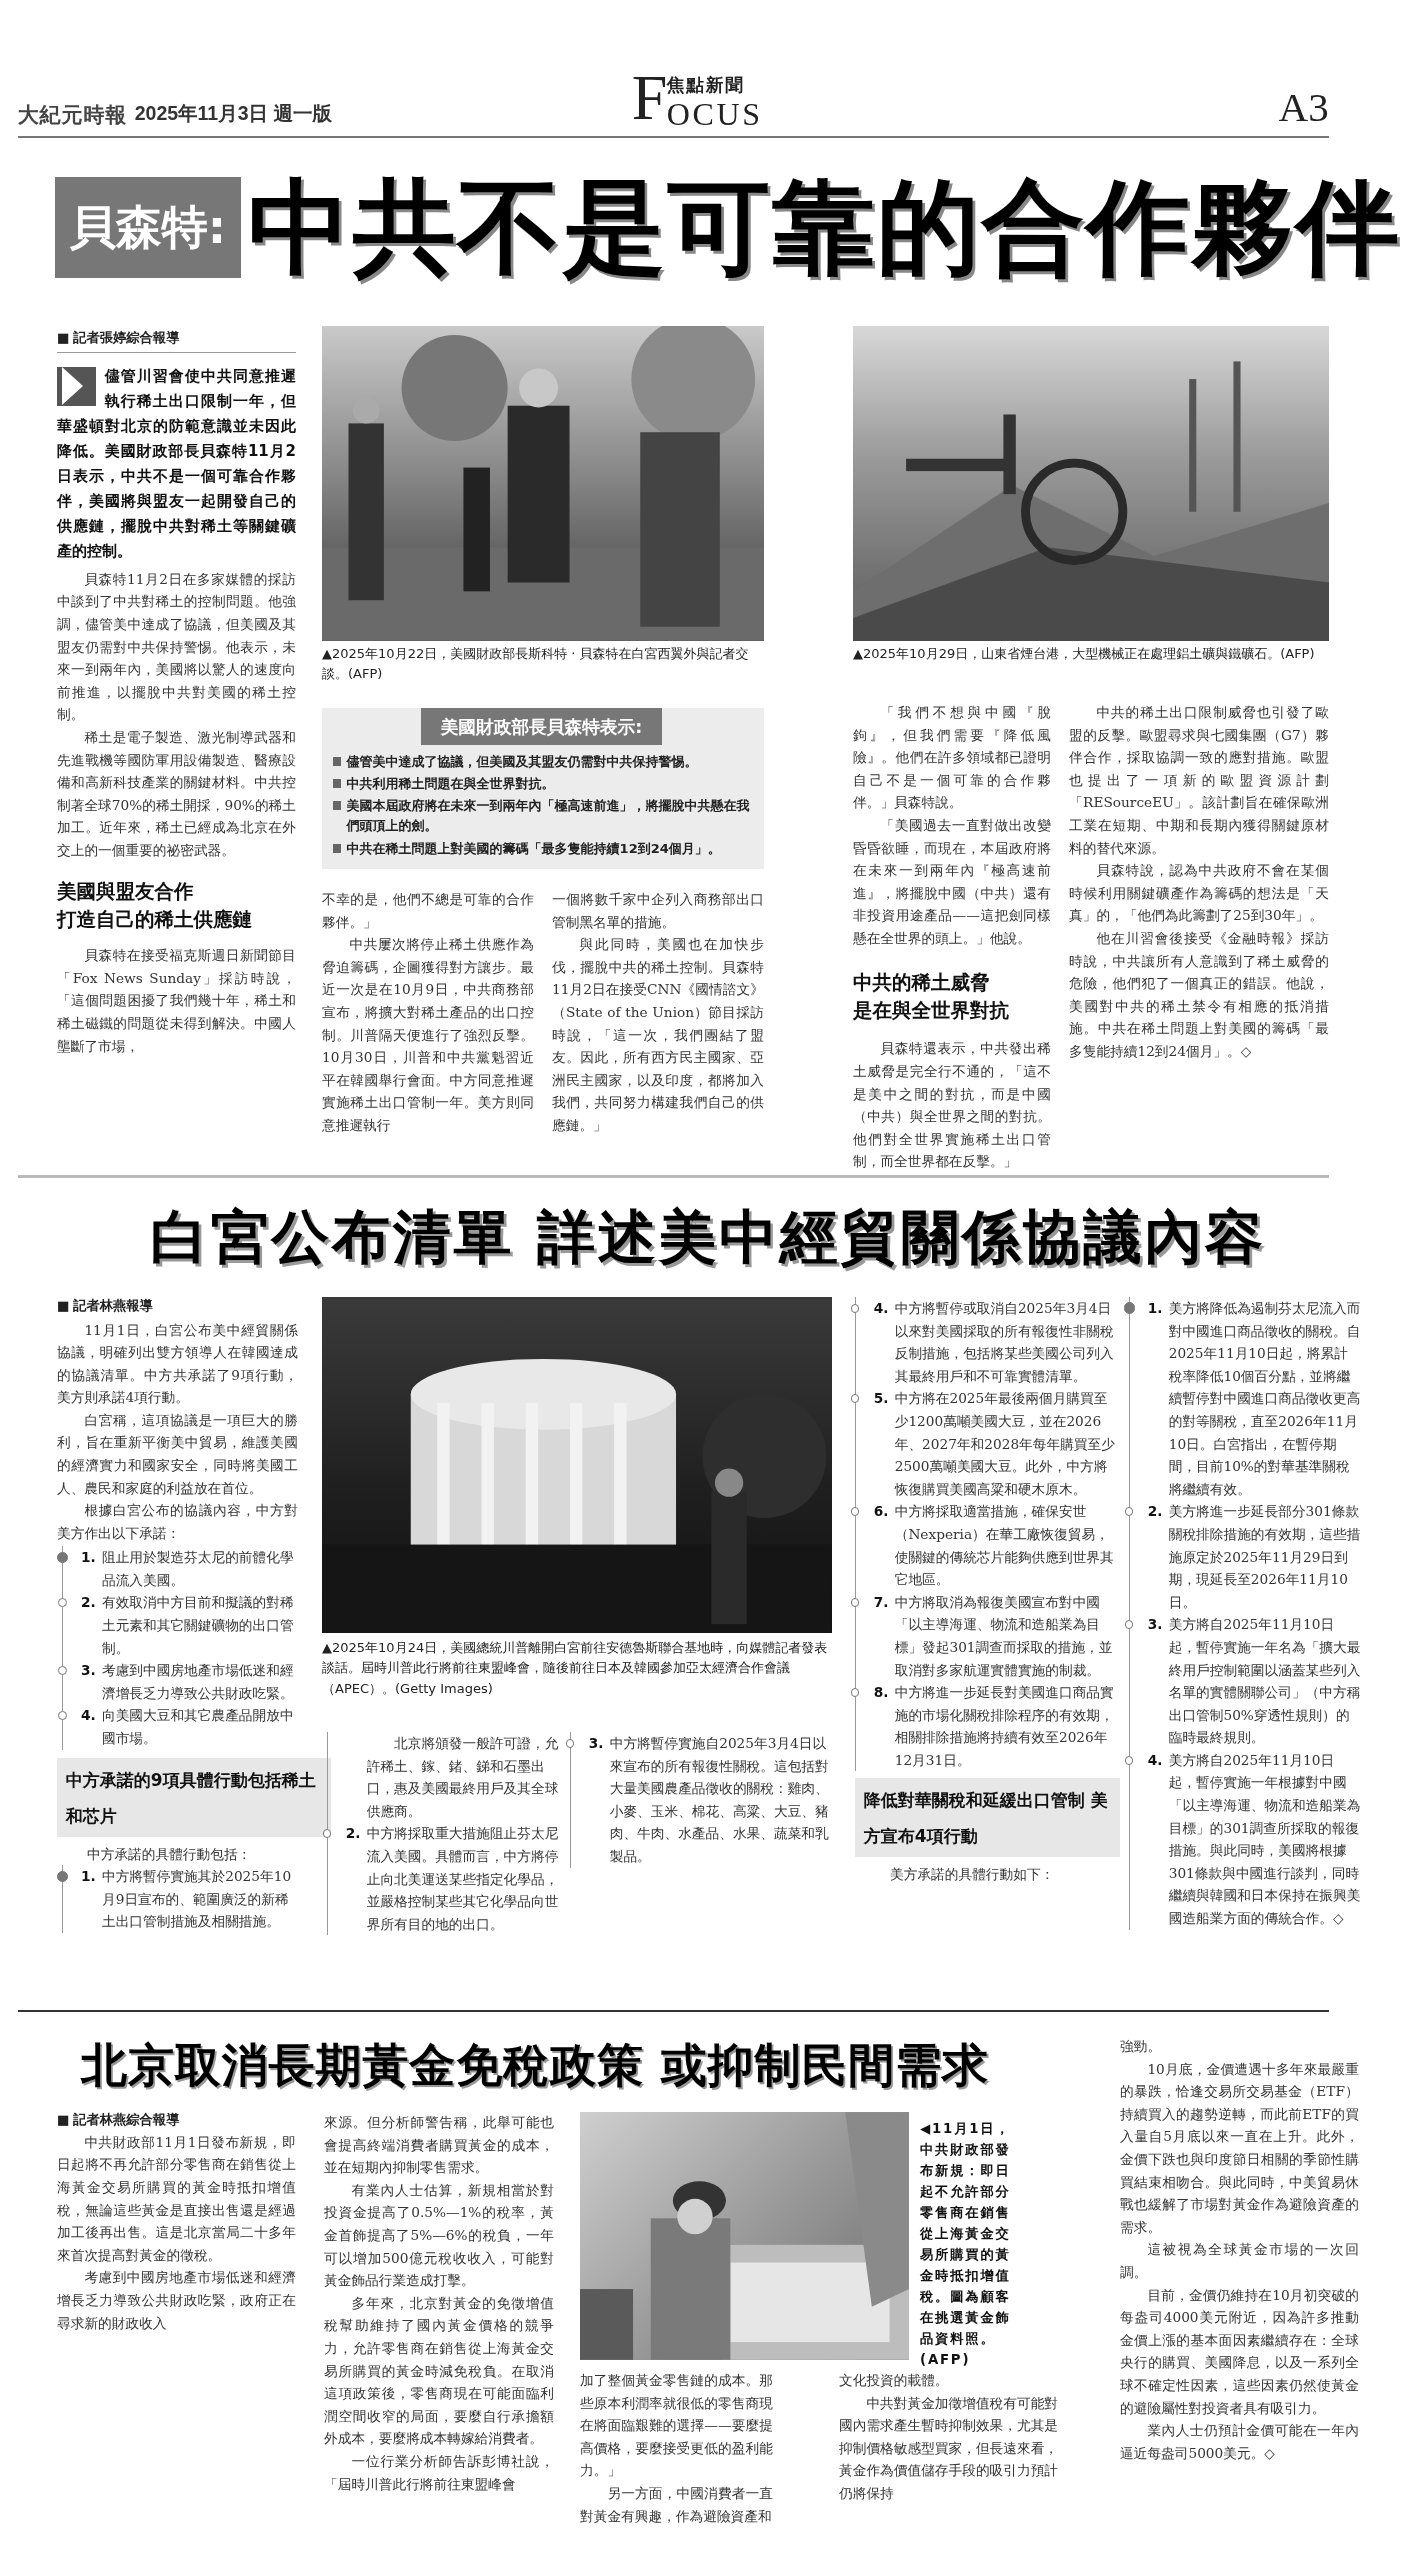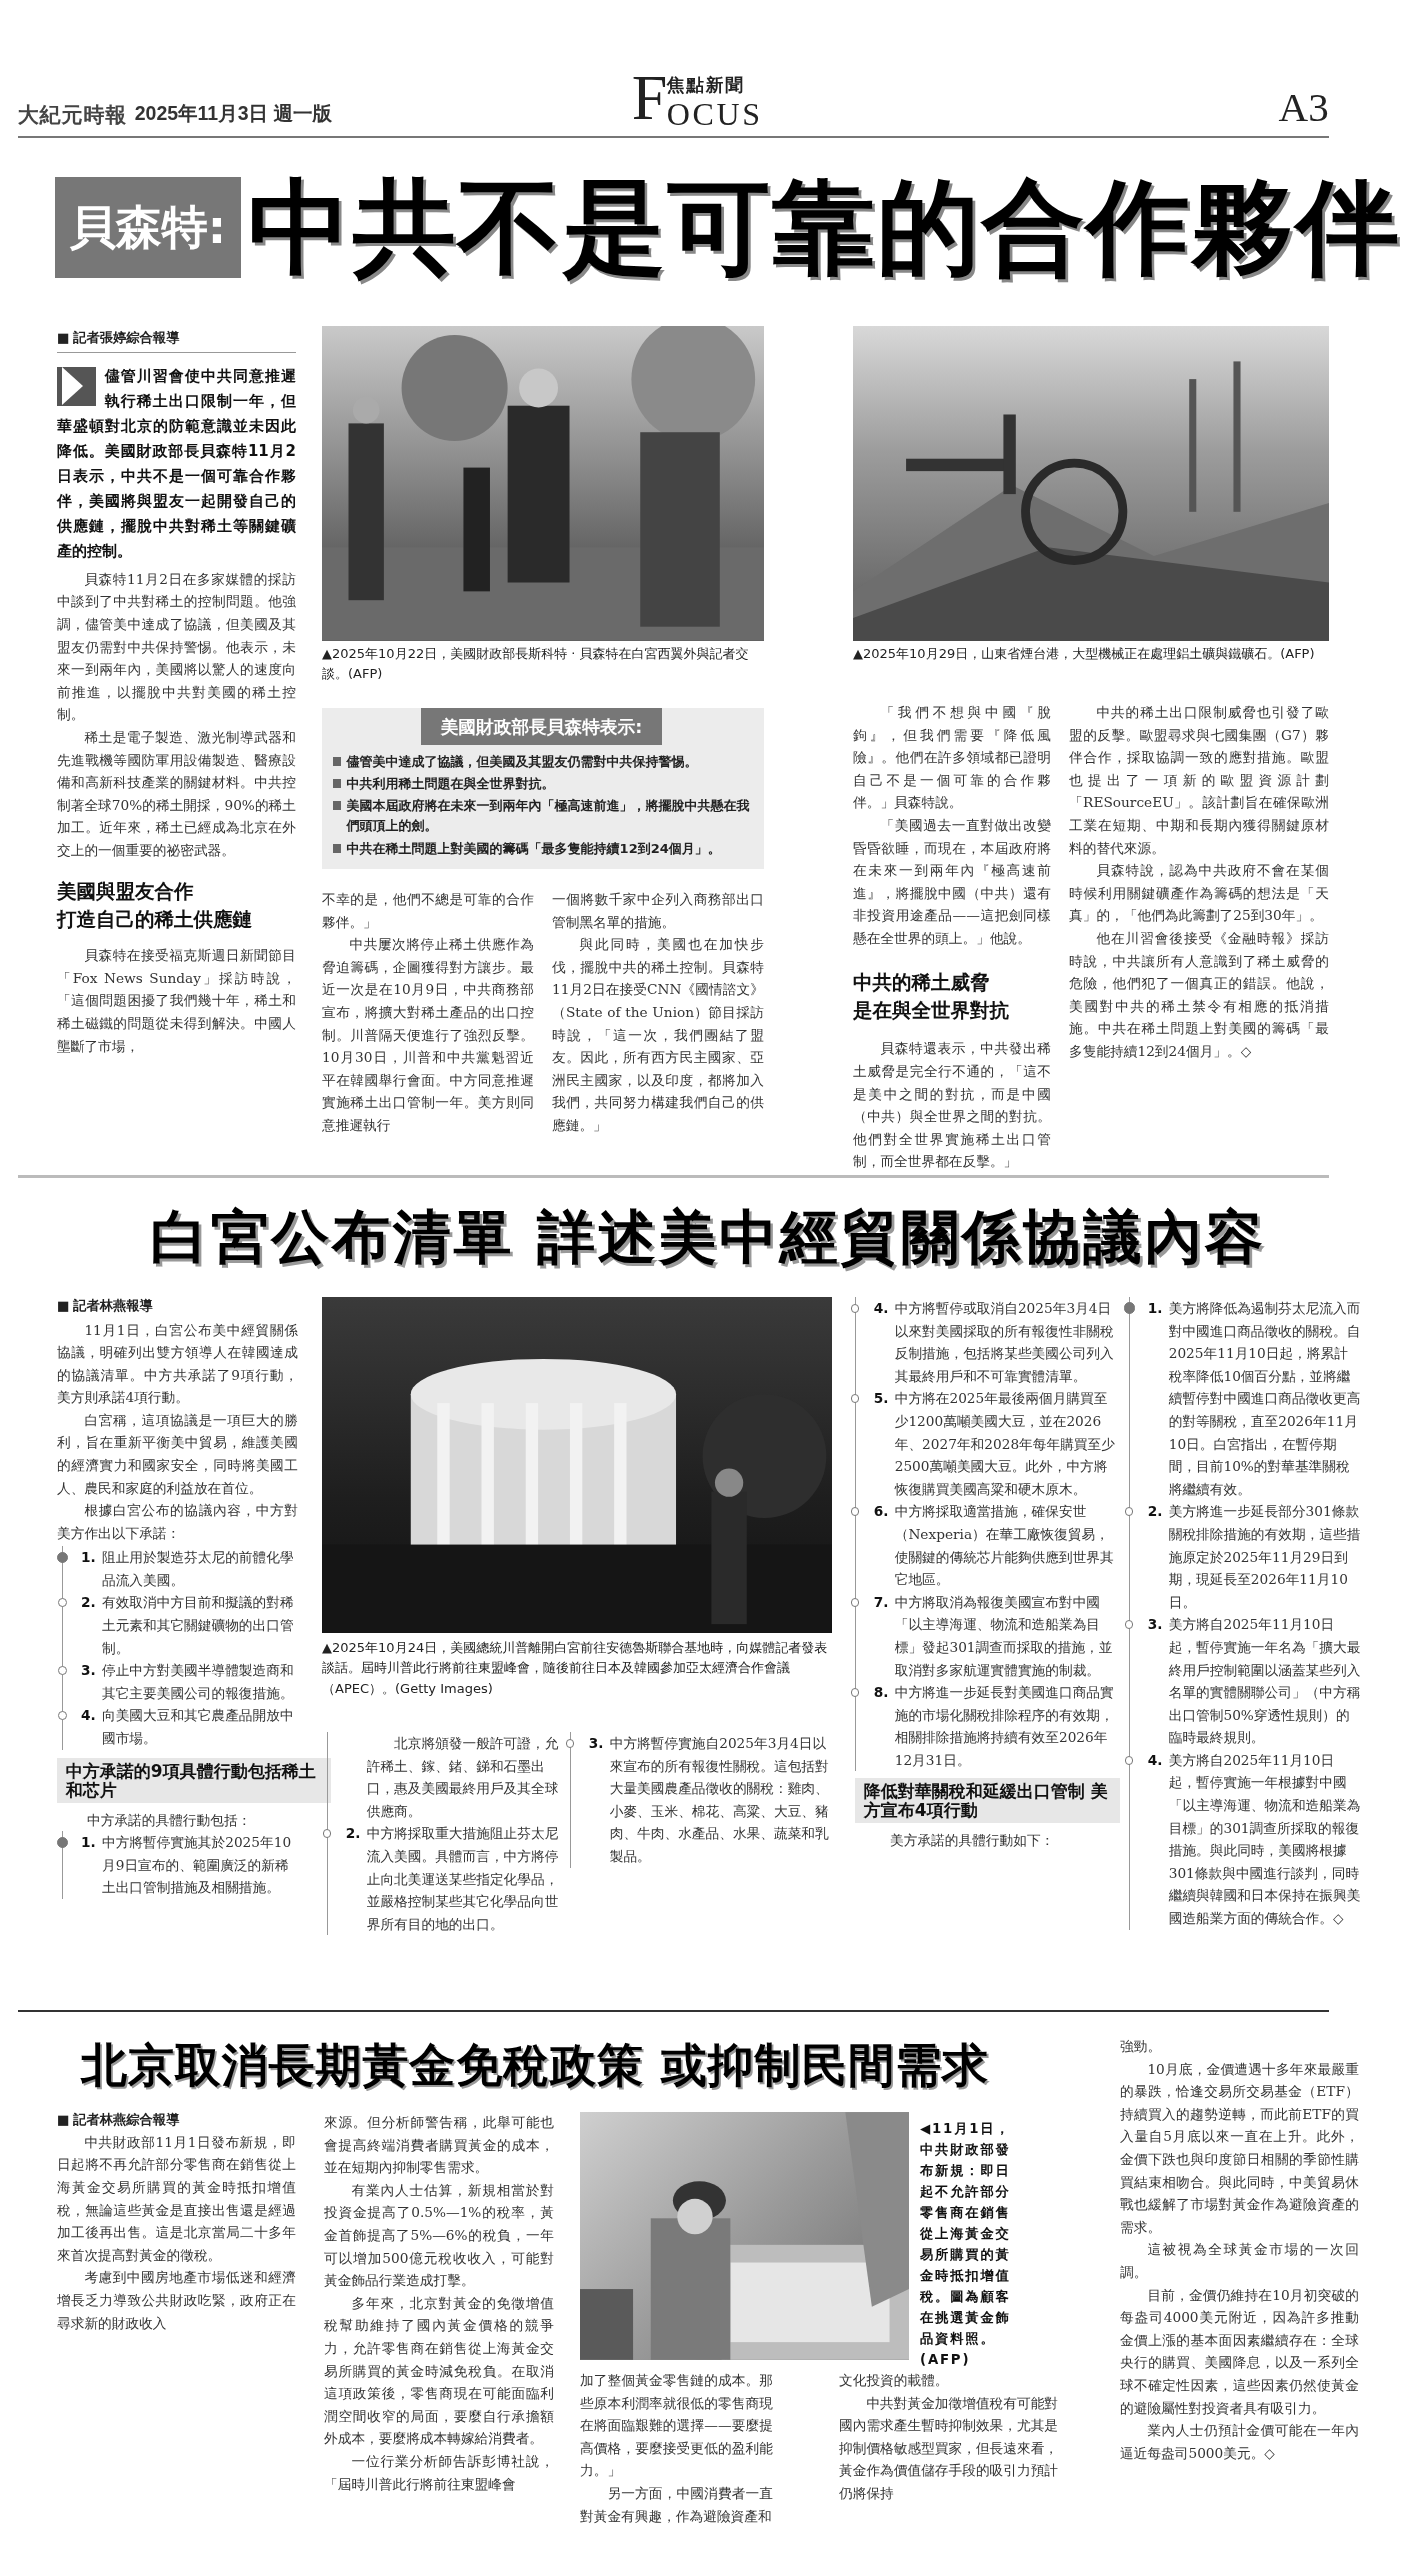--- a/index.html
+++ b/index.html
@@ -51,21 +51,21 @@
   
   .hl2 { left: 17.7px; top: 1199px; width: 1380px; text-align: center; font-size: 58px; font-weight: bold; color: #000; font-family: "DejaVu Sans", sans-serif; letter-spacing: 2.7px; white-space: nowrap; text-shadow: 2.7px 2.7px 0 #999; }
 
   
   .tl { position: relative; padding-left: 17.7px; border-left: 0.9px solid #999; }
   .tl-item { position: relative; font-size: 13.7px; line-height: 22.6px; color: #333; padding-left: 21px; }
   .tl-item .num { position: absolute; left: 0; top: 0; font-weight: bold; font-family: "DejaVu Sans", sans-serif; color: #111; }
   .tl-dot { position: absolute; left: -23px; top: 7px; width: 8.8px; height: 8.8px; border: 1.3px solid #777; border-radius: 50%; background: #fff; }
   .tl-dot.filled { background: #777; width: 11.5px; height: 11.5px; left: -24px; top: 5.3px; }
 
-  .boxhead { background: #e7e7e7; font-family: "DejaVu Sans", sans-serif; font-weight: bold; font-size: 17px; line-height: 19px; color: #111; padding: 3.5px 8.8px; }
+  .boxhead { background: #e7e7e7; font-family: "DejaVu Sans", sans-serif; font-weight: bold; font-size: 17px; line-height: 36px; color: #111; padding: 3.5px 8.8px; }
 
   
   .hl3 { left: 81px; top: 2035px; font-size: 46px; font-weight: bold; color: #000; font-family: "DejaVu Sans", sans-serif; letter-spacing: 0.9px; white-space: nowrap; text-shadow: 1.8px 1.8px 0 #999; }
 
   .side-cap { font-family: "DejaVu Sans", sans-serif; font-weight: bold; font-size: 13.3px; line-height: 21px; color: #111; letter-spacing: 1.8px; }
 </style>
 </head>
 <body>
 
 <header class="abs masthead">
@@ -175,21 +175,21 @@
 <section class="abs" style="left:57px; top:1297px; width:241px;">
   <div class="byline">記者林燕報導</div>
   <div class="body" style="margin-top:3.5px;">
     <p>11月1日，白宮公布美中經貿關係協議，明確列出雙方領導人在韓國達成的協議清單。中方共承諾了9項行動，美方則承諾4項行動。</p>
     <p>白宮稱，這項協議是一項巨大的勝利，旨在重新平衡美中貿易，維護美國的經濟實力和國家安全，同時將美國工人、農民和家庭的利益放在首位。</p>
     <p>根據白宮公布的協議內容，中方對美方作出以下承諾：</p>
   </div>
   <div class="tl" style="margin-left:5.3px; margin-top:1.8px;">
     <div class="tl-item"><span class="tl-dot filled"></span><span class="num">1.</span><span>阻止用於製造芬太尼的前體化學品流入美國。</span></div>
     <div class="tl-item"><span class="tl-dot"></span><span class="num">2.</span><span>有效取消中方目前和擬議的對稀土元素和其它關鍵礦物的出口管制。</span></div>
-    <div class="tl-item"><span class="tl-dot"></span><span class="num">3.</span><span>停止中方對美國半導體製造商和其它主要美國公司的報復措施。</span></div>
+    <div class="tl-item"><span class="tl-dot"></span><span class="num">3.</span><span>考慮到中國房地產市場低迷和經濟增長乏力導致公共財政吃緊。</span></div>
     <div class="tl-item"><span class="tl-dot"></span><span class="num">4.</span><span>向美國大豆和其它農產品開放中國市場。</span></div>
   </div>
   <div class="boxhead" style="margin-top:8.8px; width:274px;">中方承諾的9項具體行動包括稀土和芯片</div>
   <div class="body" style="margin:5.3px 0 0 30px;">
       <p class="noind">中方承諾的具體行動包括：</p>
     </div>
   <div class="tl" style="margin-left:5.3px;">
     <div class="tl-item"><span class="tl-dot filled"></span><span class="num">1.</span><span>中方將暫停實施其於2025年10月9日宣布的、範圍廣泛的新稀土出口管制措施及相關措施。</span></div>
   </div>
 </section>

